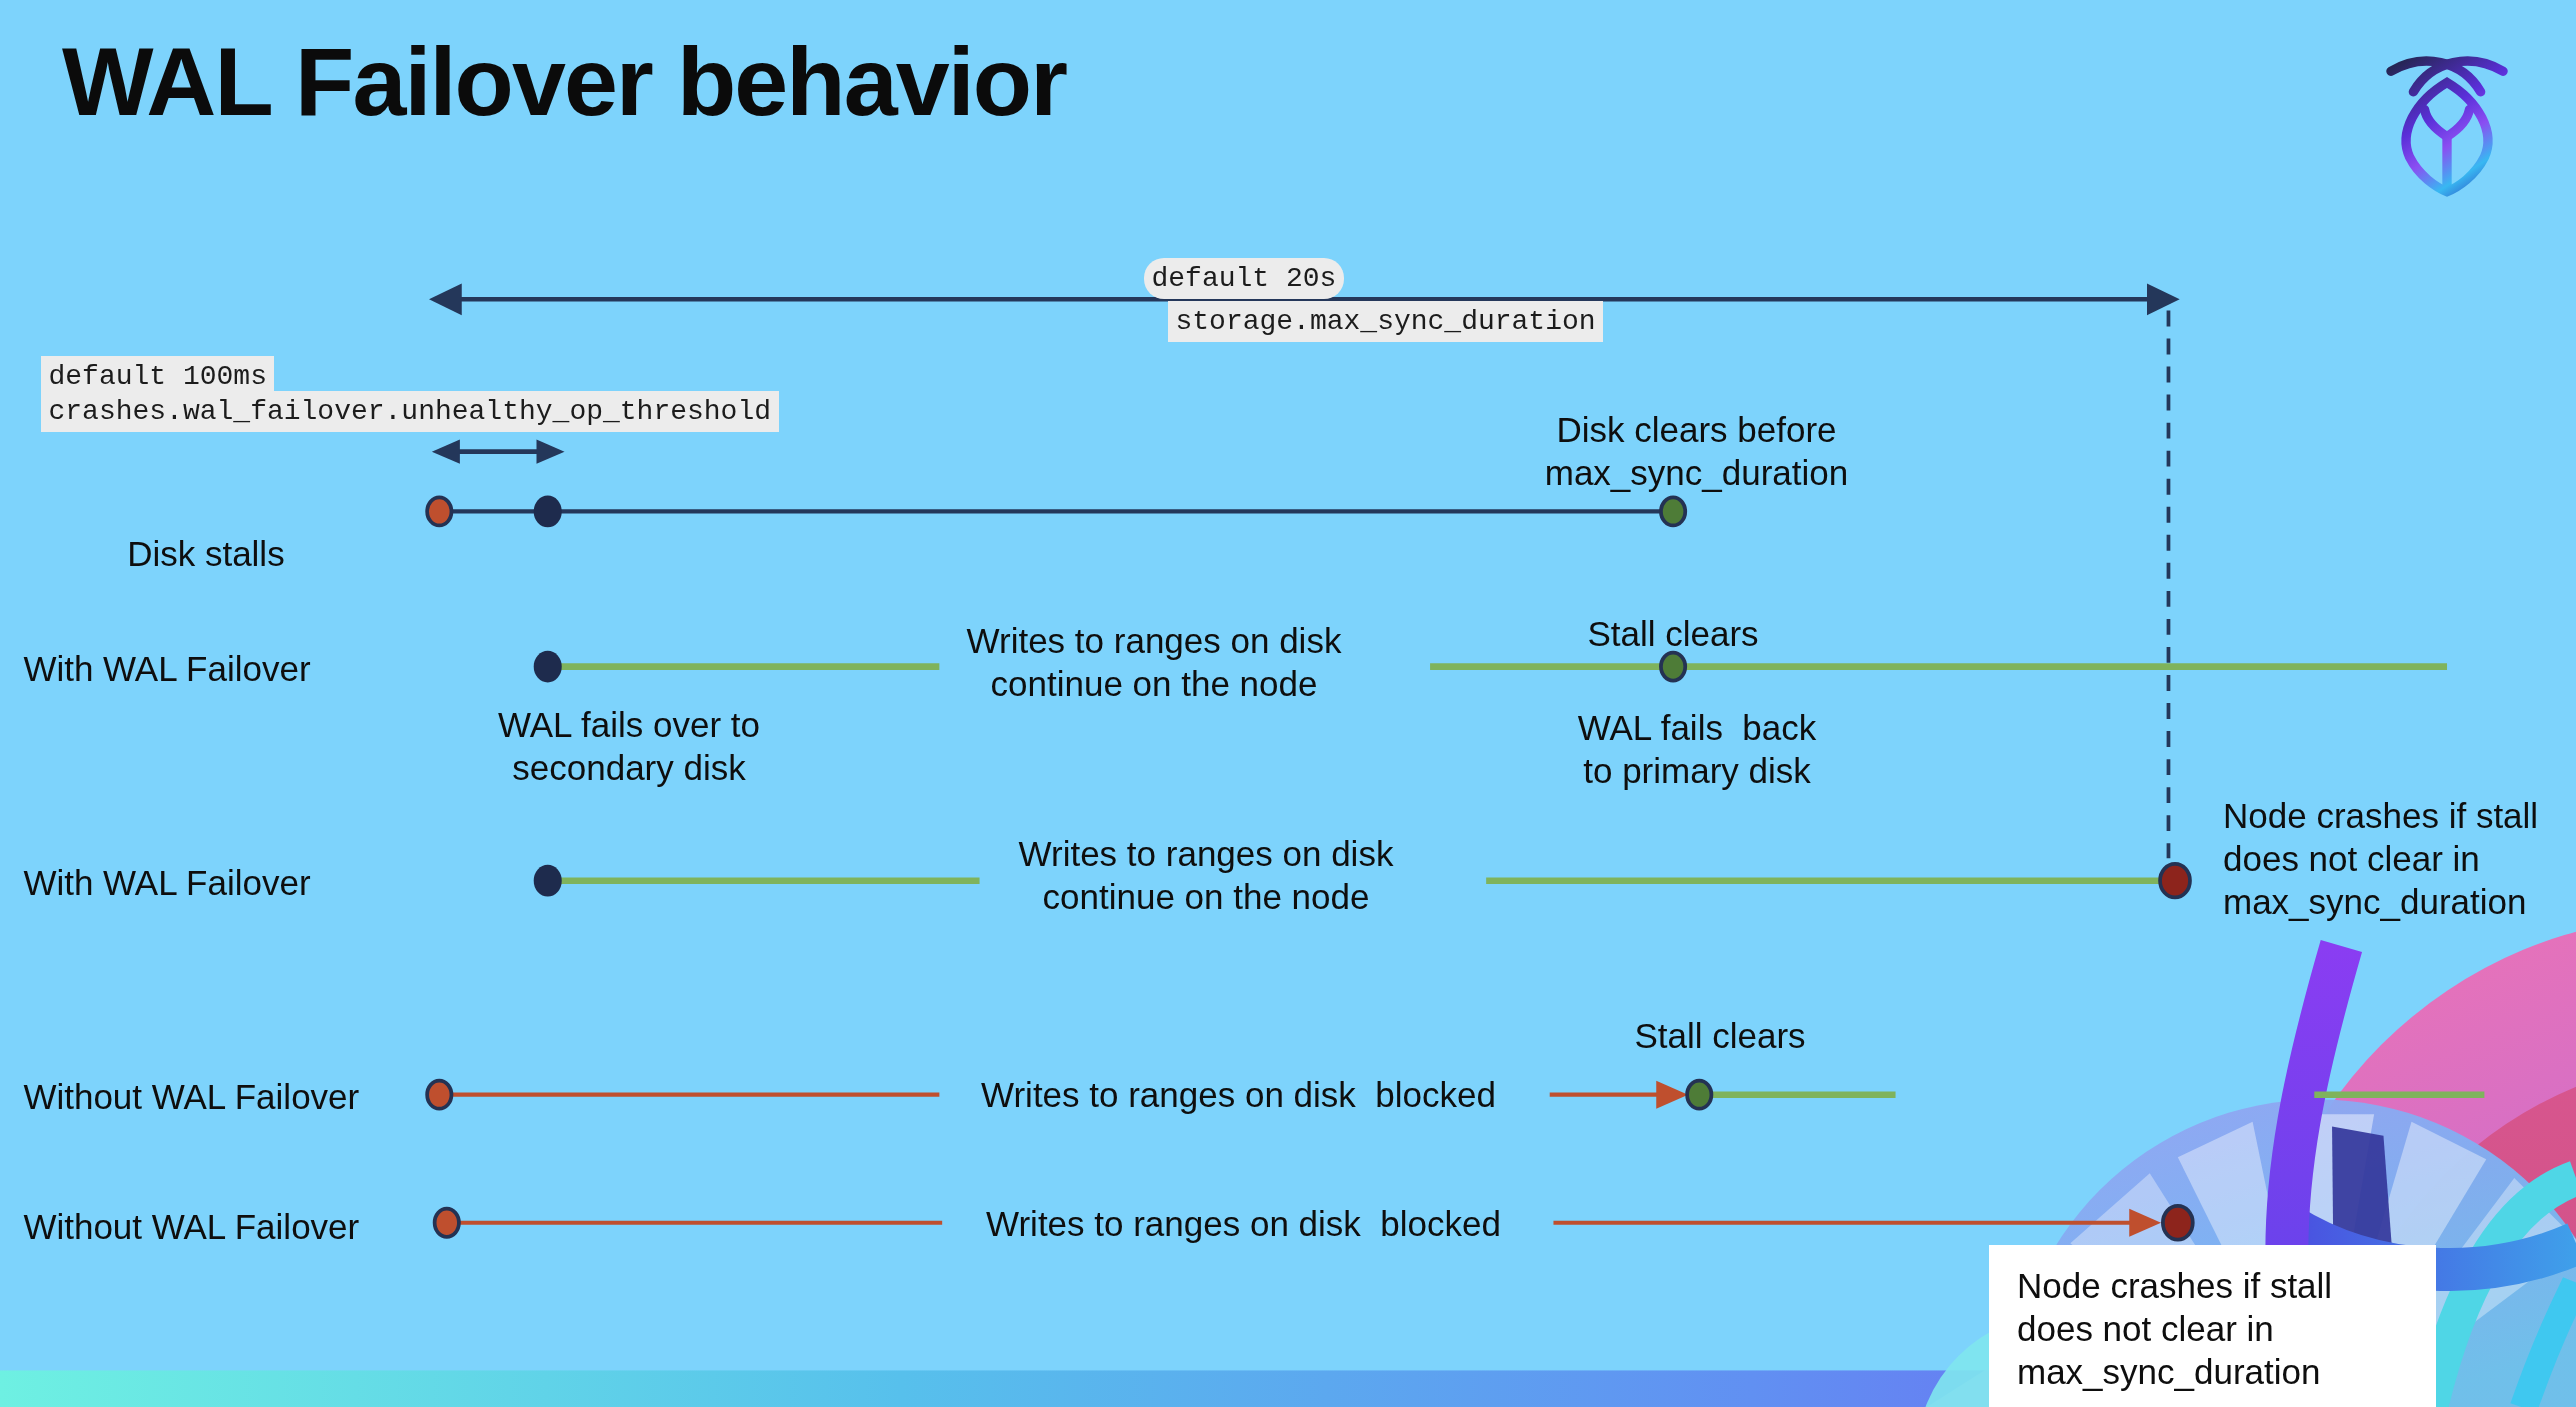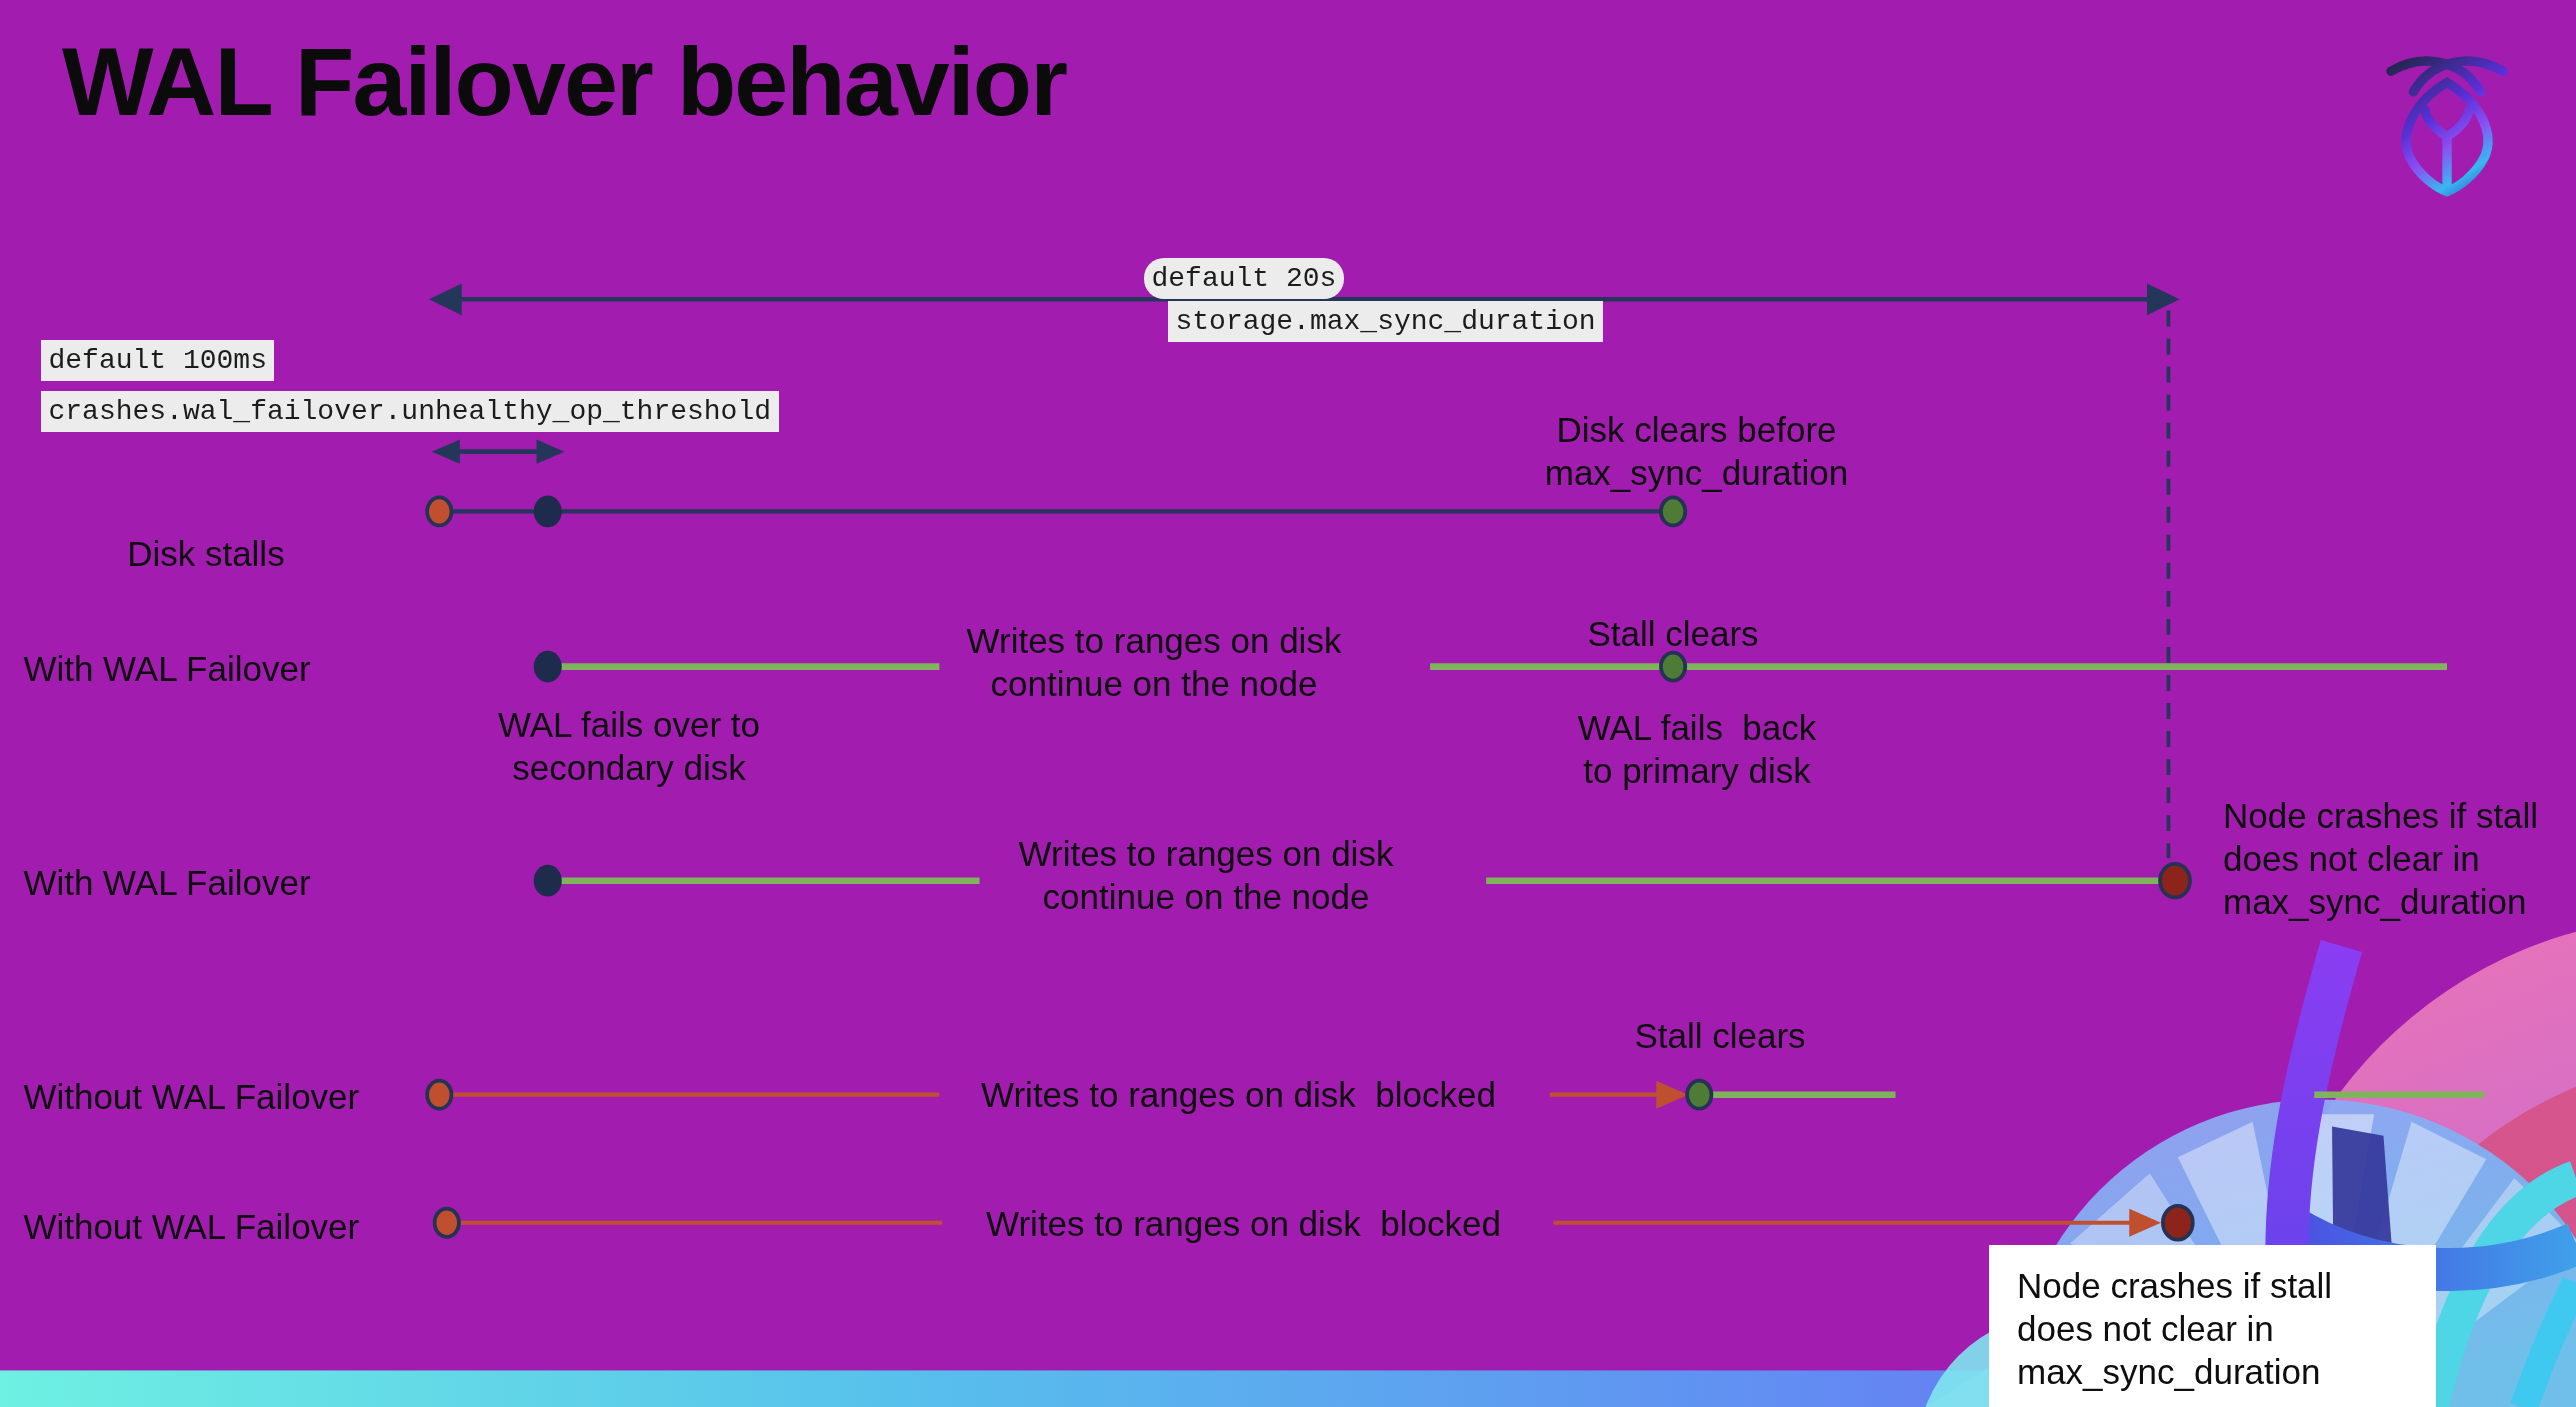--- a/index.html
+++ b/index.html
@@ -1,16 +1,16 @@
 <!DOCTYPE html>
 <html style="font-size:15px"><head>
 <meta charset="utf-8">
 <style>
   html,body{margin:0;padding:0;background:#fff;}
-  #stage{position:relative;width:2576px;height:1408px;background:#a21caf;overflow:hidden;
+  #stage{position:relative;width:2576px;height:1408px;background:#7dd3fc;overflow:hidden;
          font-family:"Liberation Sans",sans-serif;}
   #title{position:absolute;left:62px;top:26px;font-size:97px;font-weight:800;
          letter-spacing:-1.9px;color:#0b0b0b;z-index:3;}
   .lbl{position:absolute;font-size:35px;line-height:43px;color:#0e0e0e;
        white-space:pre-line;z-index:3;}
   .c{text-align:center;}
   .r{text-align:center;margin-top:40px;}
   .mono{position:absolute;font-family:"Liberation Mono","DejaVu Sans Mono",monospace;
         font-size:28px;line-height:41px;background:#ececec;color:#1c1c1c;
         padding:0 7.5px;white-space:nowrap;z-index:3;}
@@ -20,21 +20,21 @@
 </style>
 </head>
 <body>
 
 <div id="stage">
 
   <div id="title">WAL Failover behavior</div>
 
   <div class="mono" style="left:1144px;top:258px;border-radius:20px;">default 20s</div>
   <div class="mono" style="left:1144px;top:301px;margin-left:24px;">storage.max_sync_duration</div>
-  <div class="mono" style="left:41px;top:340px;">default 100ms</div>
+  <div class="mono" style="left:41px;top:356px;">default 100ms</div>
   <div class="mono" style="left:41px;top:391px;">crashes.wal_failover.unhealthy_op_threshold</div>
 
   <div class="lbl r" style="left:23.4px;top:492px;width:365px;">Disk stalls</div>
   <div class="lbl" style="left:23.4px;top:647px;width:393px;">With WAL Failover</div>
   <div class="lbl" style="left:23.4px;top:861px;width:393px;">With WAL Failover</div>
   <div class="lbl" style="left:23.4px;top:1075px;width:393px;">Without WAL Failover</div>
   <div class="lbl" style="left:23.4px;top:1205px;width:393px;">Without WAL Failover</div>
 
   <div class="lbl c" style="left:1463px;top:408px;width:467px;">Disk clears before
 max_sync_duration</div>

